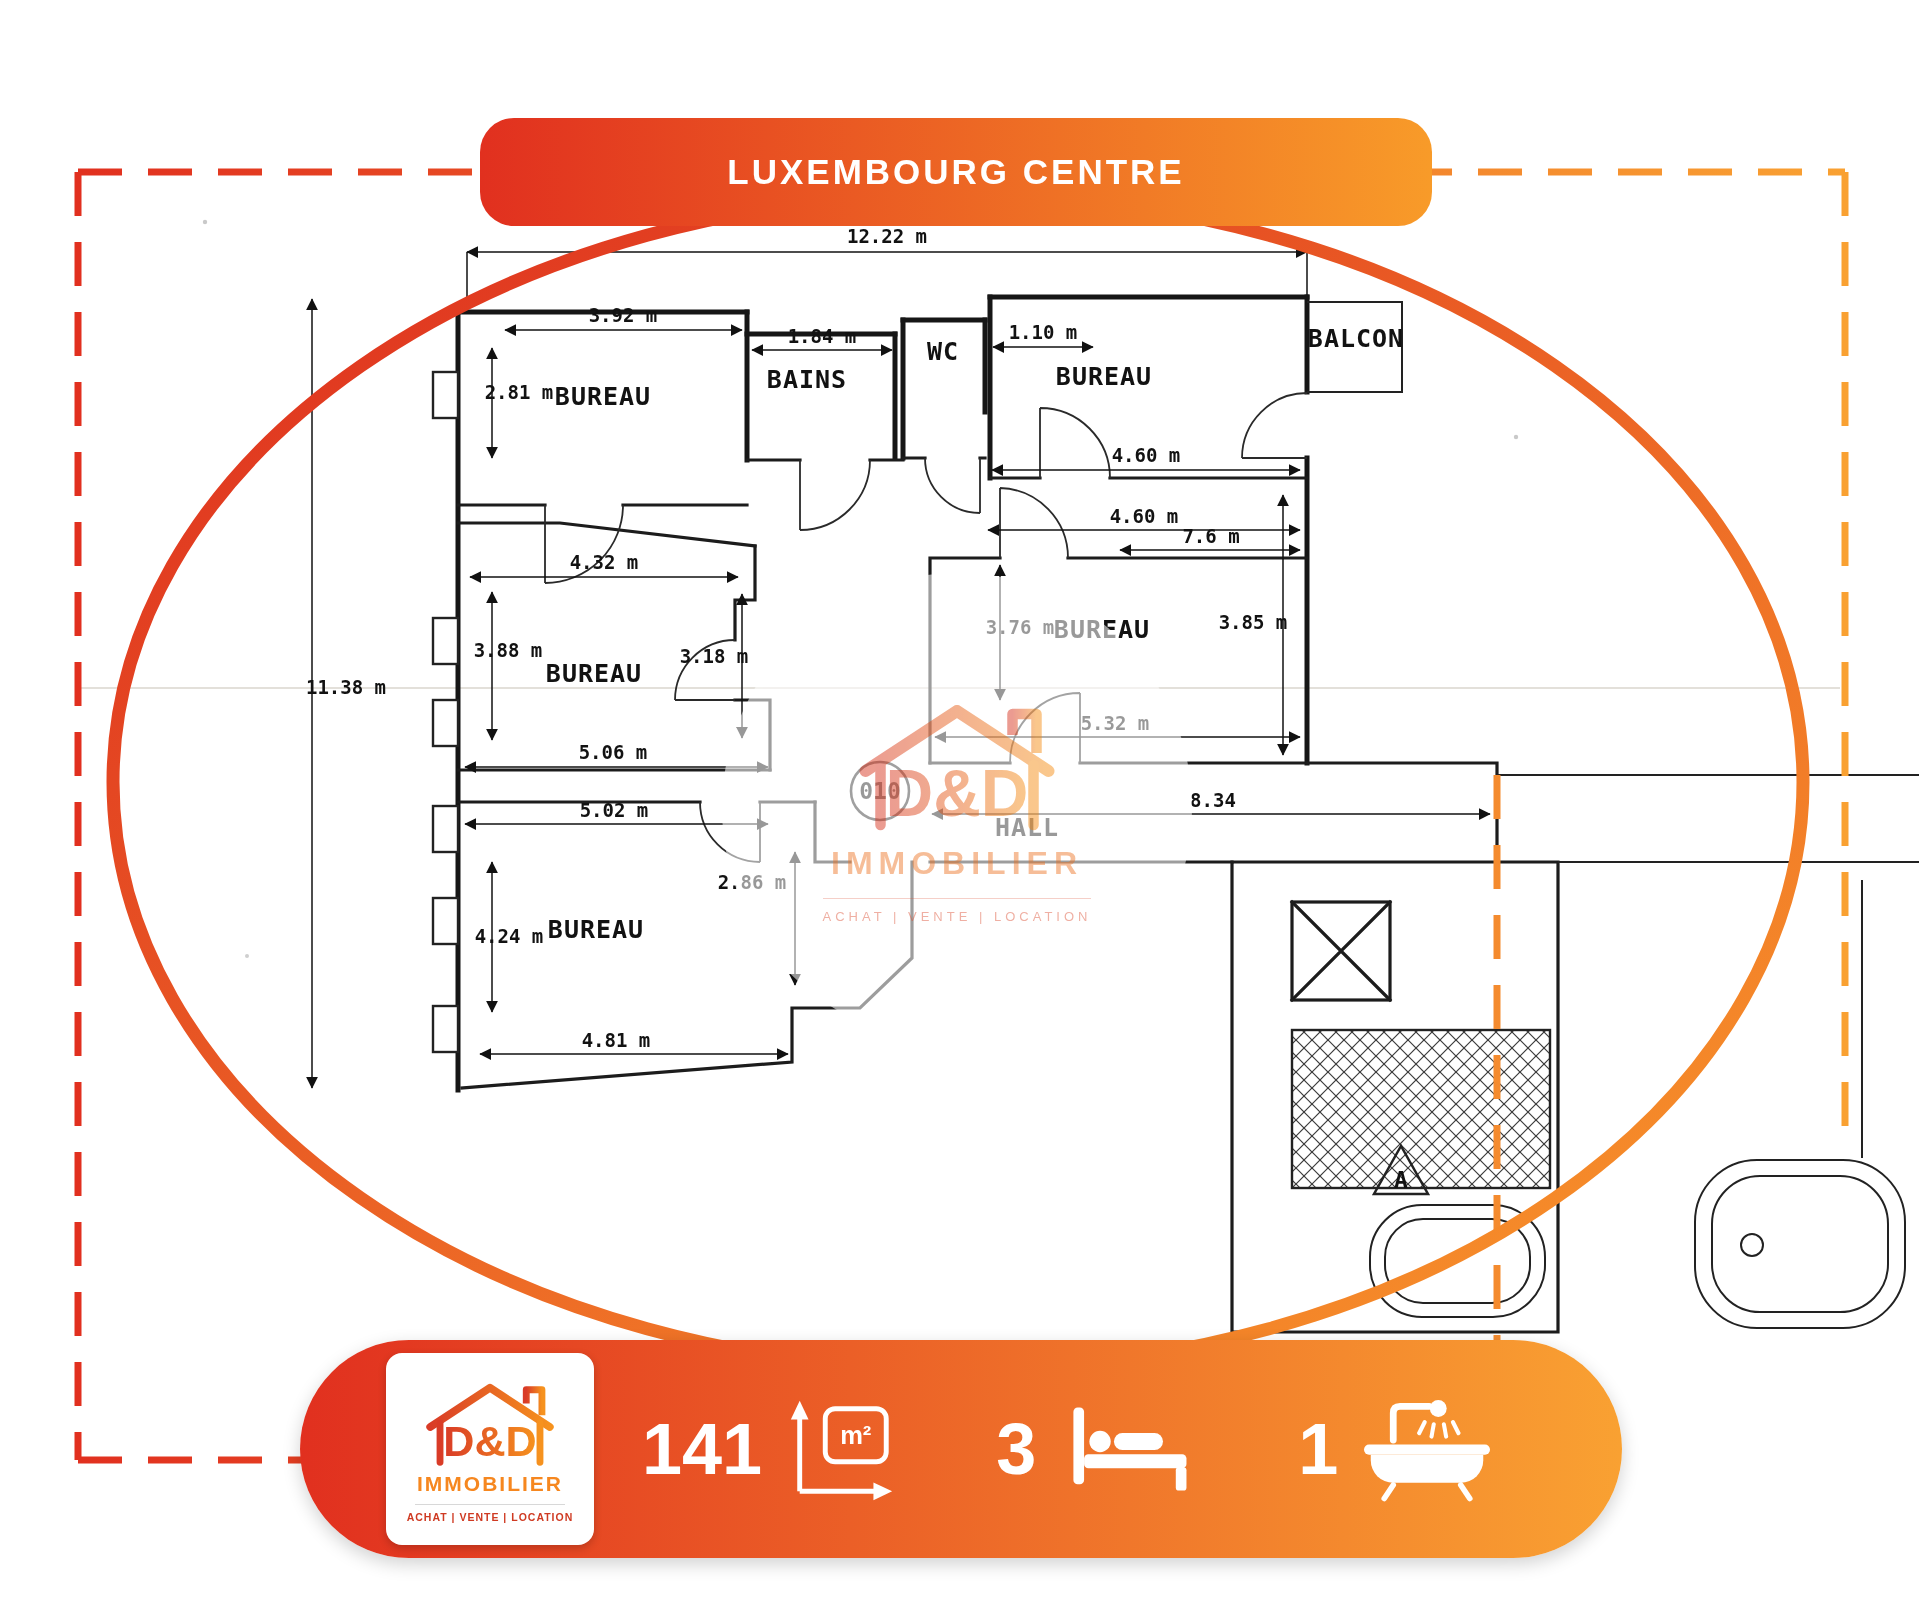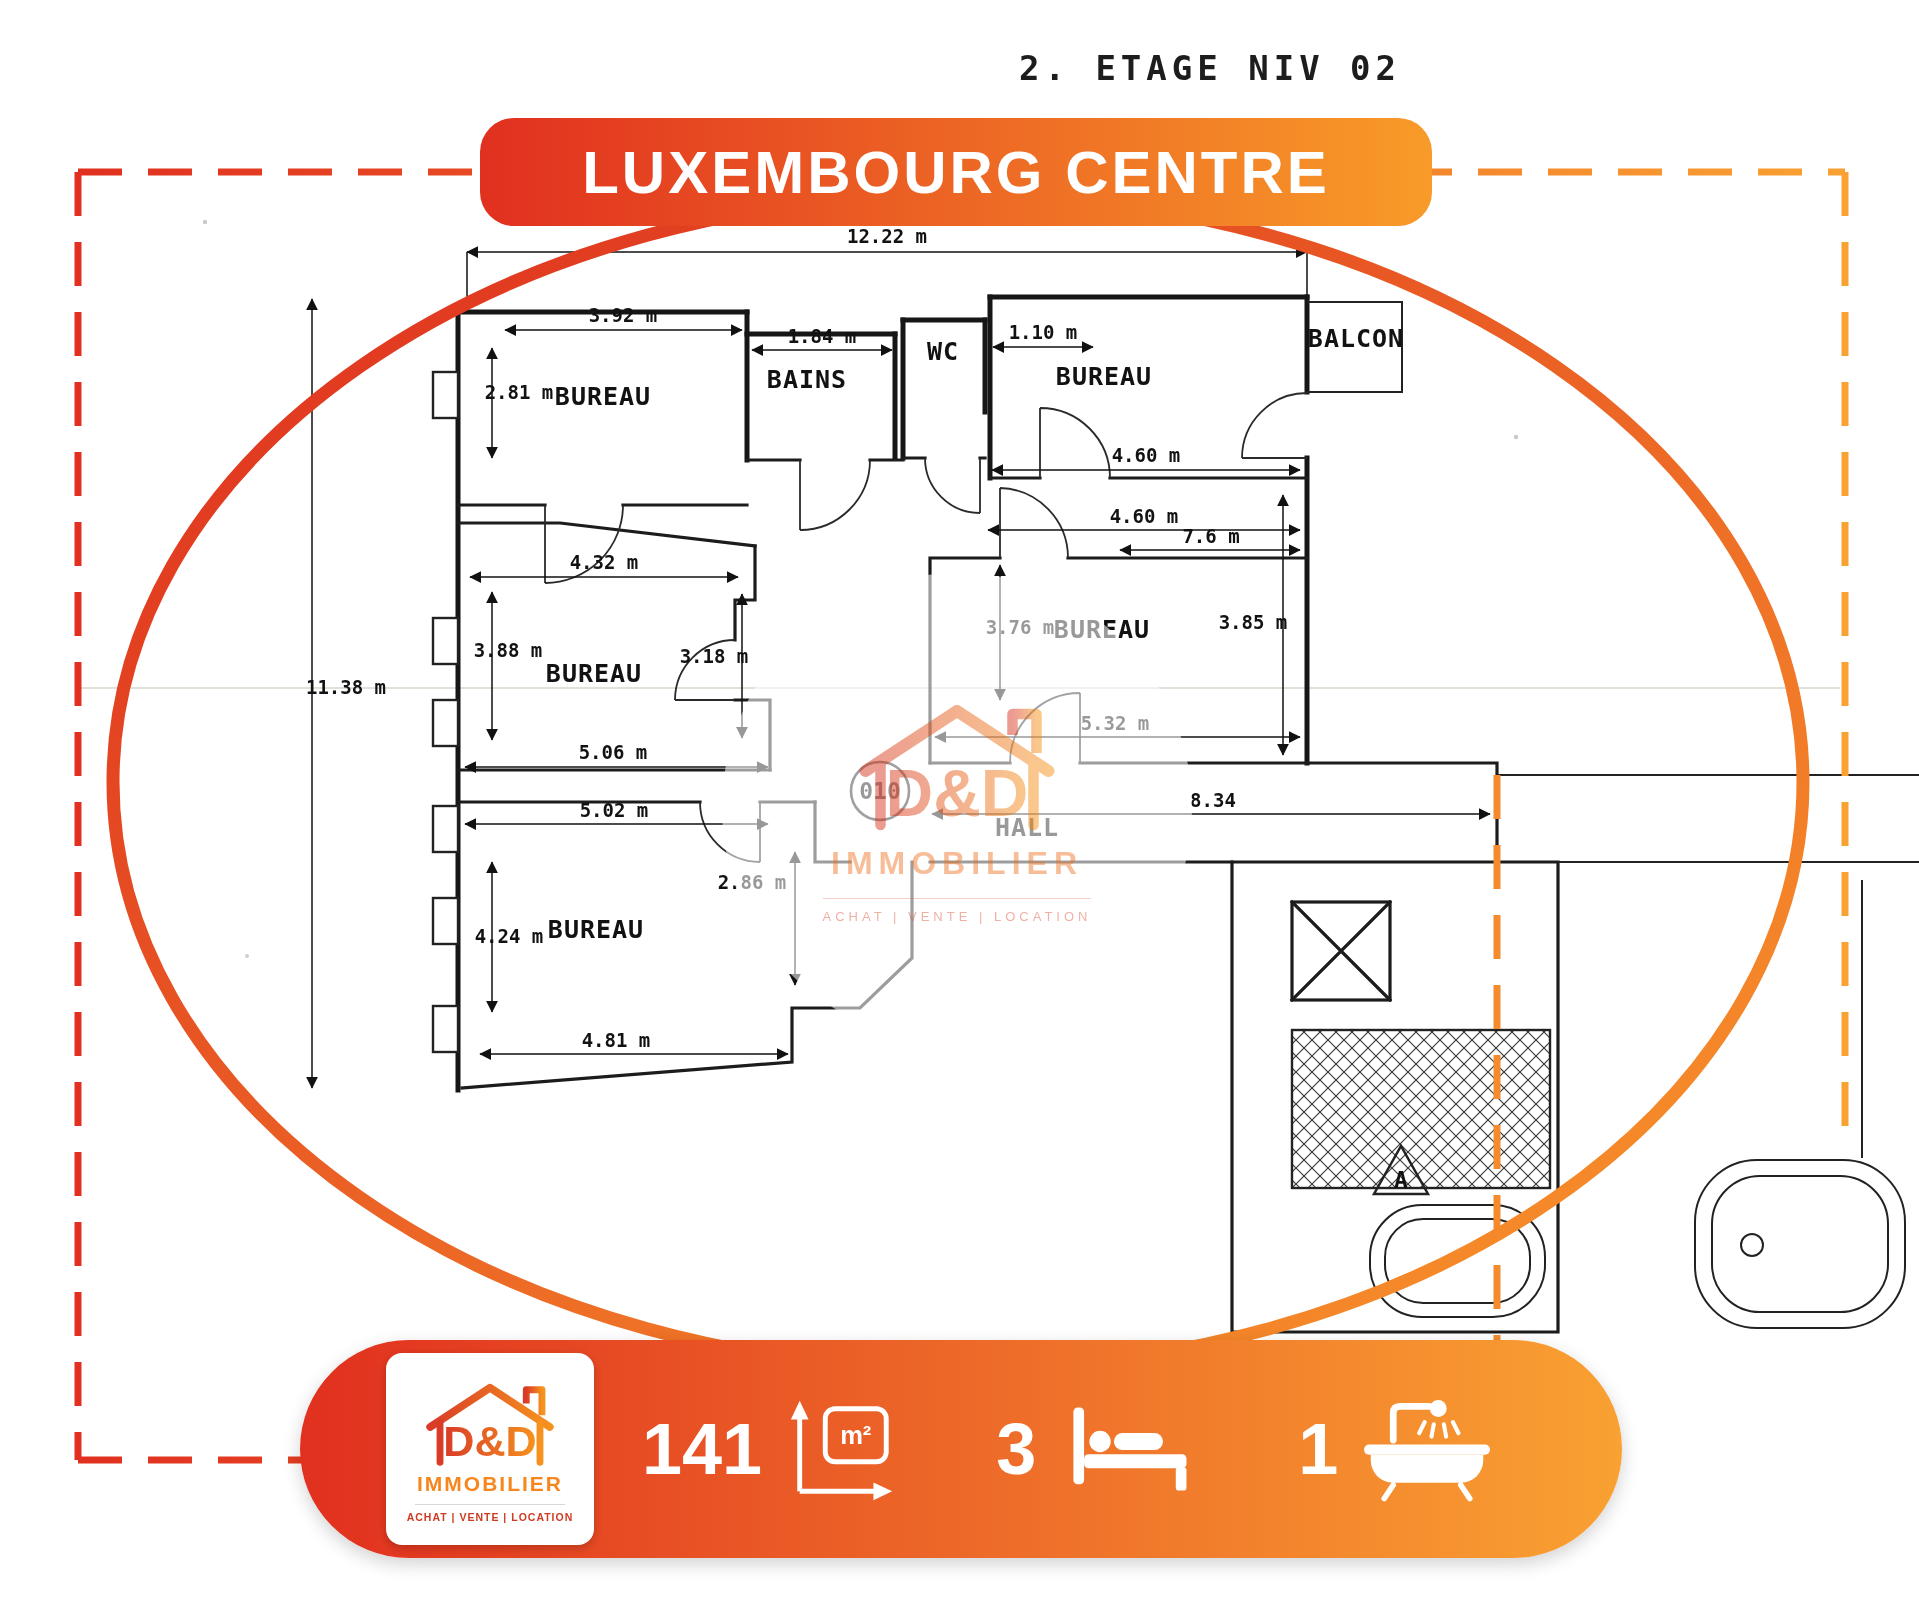--- a/index.html
+++ b/index.html
@@ -35,21 +35,21 @@
   .wm-name{font-weight:700;font-size:32px;letter-spacing:6px;color:#ef7f34;margin-top:2px;}
   .wm-tag{font-size:13px;letter-spacing:4px;color:#e0634a;margin-top:16px;border-top:1px solid rgba(224,99,74,.6);padding-top:10px;}
 
   
   svg.overlay{position:absolute;left:0;top:0;z-index:3;pointer-events:none;}
 
   
   .banner{position:absolute;left:480px;top:118px;width:952px;height:108px;border-radius:34px;
     background:linear-gradient(90deg,#e1301f 0%,#f89b29 100%);z-index:5;
     display:flex;align-items:center;justify-content:center;}
-  .banner span{color:#fff;font-weight:700;font-size:60px;letter-spacing:3px;}
+  .banner span{color:#fff;font-weight:700;font-size:35px;letter-spacing:3px;}
 
   
   .footer{position:absolute;left:300px;top:1340px;width:1322px;height:218px;border-radius:109px;
     background:linear-gradient(90deg,#e1301f 0%,#f9a132 100%);z-index:5;
     display:flex;align-items:center;padding:0 0 0 86px;box-sizing:border-box;
     box-shadow:0 6px 18px rgba(0,0,0,.18);}
   .logo-card{width:208px;height:192px;background:#fff;border-radius:16px;
     display:flex;flex-direction:column;align-items:center;justify-content:center;
     box-shadow:0 3px 8px rgba(0,0,0,.2);}
   .logo-name{font-weight:700;font-size:21px;letter-spacing:2px;color:#f6871f;margin-top:-2px;}
@@ -58,21 +58,20 @@
   .stat{display:flex;align-items:center;gap:20px;}
   .stat .num{color:#fff;font-weight:800;font-size:72px;line-height:1;}
   .s1{margin-left:48px;} .s2{margin-left:96px;} .s3{margin-left:92px;}
   .m2-text{font-family:"Liberation Sans", sans-serif;font-weight:700;font-size:26px;fill:#fff;text-anchor:middle;}
 </style>
 </head>
 <body>
 
 <div class="stage">
 
-  <div class="floor-label">2. ETAGE NIV 02</div>
 
   <svg class="plan" width="1919" height="1609" viewBox="0 0 1919 1609">
     <defs>
       <marker id="arr" markerWidth="9" markerHeight="9" refX="7.5" refY="4" orient="auto-start-reverse">
         <path d="M0,0L8,4L0,8Z" fill="#111"></path>
       </marker>
       <pattern id="hatch" width="16" height="16" patternUnits="userSpaceOnUse">
         <path d="M0,16 L16,0" stroke="#3a3a3a" stroke-width="1.2"></path>
         <path d="M0,0 L16,16" stroke="#3a3a3a" stroke-width="1.2"></path>
       </pattern>

